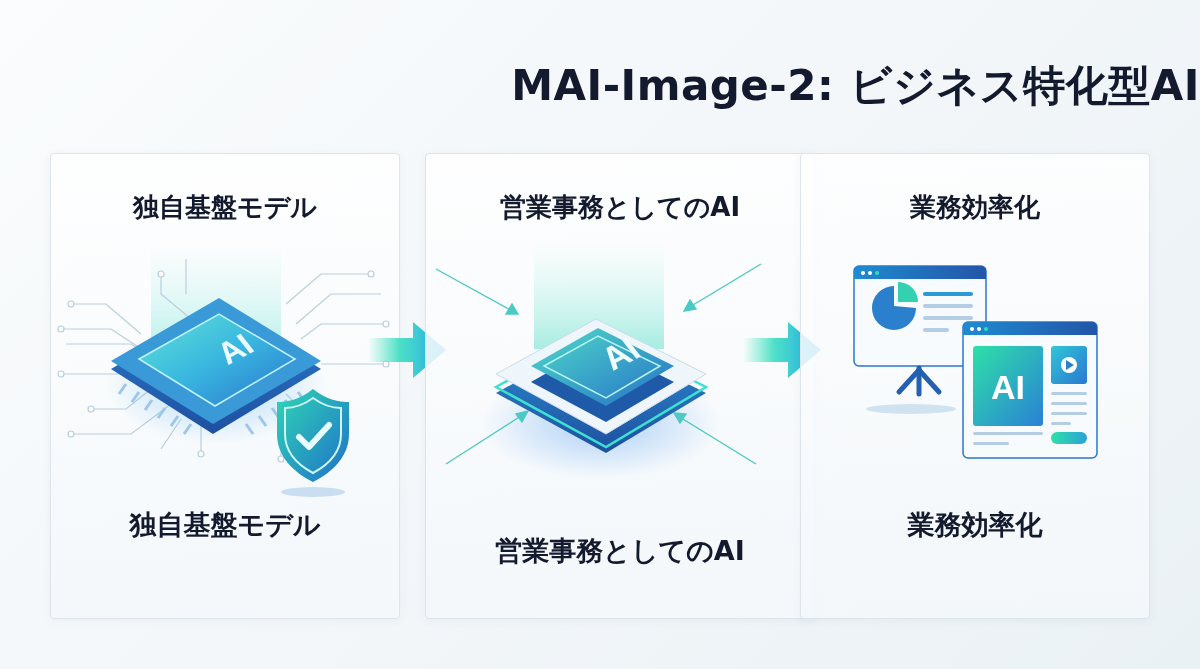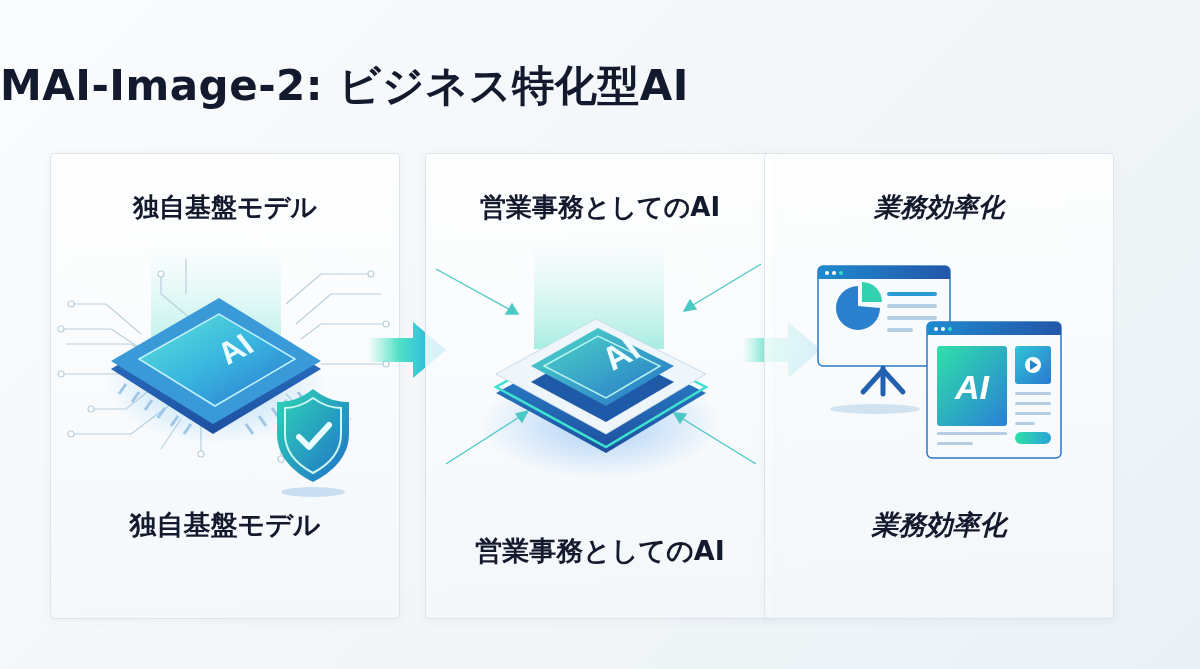--- a/index.html
+++ b/index.html
@@ -3,21 +3,21 @@
 <meta charset="utf-8">
 <style>
   html,body{margin:0;padding:0;}
   body{
     width:1200px;height:669px;overflow:hidden;position:relative;
     background:linear-gradient(135deg,#fafcfd 0%,#f2f6f9 55%,#eaf1f5 100%);
     font-family:"DejaVu Sans","Liberation Sans",sans-serif;
     color:#12182b;
   }
   .title{
-    position:absolute;left:0;top:58px;width:1200px;text-align:left;
+    position:absolute;left:0;top:58px;width:1200px;text-align:right;
     font-size:42px;font-weight:bold;letter-spacing:0.5px;color:#141a2e;
   }
   .card{
     position:absolute;top:153px;width:348px;height:464px;
     border:1px solid #dde4ea;border-radius:4px;
     background:linear-gradient(180deg,rgba(255,255,255,0.85),rgba(244,248,251,0.85));
     box-shadow:0 2px 10px rgba(40,80,120,0.05);
   }
   .card-head{
     position:absolute;left:0;right:0;top:36px;text-align:center;
@@ -136,21 +136,21 @@
   <defs>
     <linearGradient id="arG" x1="0" y1="0" x2="1" y2="0">
       <stop offset="0" stop-color="#5fe8c8" stop-opacity="0"></stop>
       <stop offset="0.4" stop-color="#4fe0c6"></stop>
       <stop offset="1" stop-color="#1fa8ea"></stop>
     </linearGradient>
   </defs>
   <polygon points="0,20 45,20 45,4 78,32 45,60 45,44 0,44" fill="url(#arG)"></polygon>
 </svg>
 
-<div class="card" style="left:425px;">
+<div class="card" style="left:425px;padding-left:40px;">
   <div class="card-head">営業事務としてのAI</div>
 
   <svg class="illus" viewBox="0 0 348 290">
     <defs>
       <linearGradient id="beam2" x1="0" y1="0" x2="0" y2="1">
         <stop offset="0" stop-color="#bff5e8" stop-opacity="0"></stop>
           <stop offset="1" stop-color="#6fe3cf" stop-opacity="0.6"></stop>
       </linearGradient>
       <linearGradient id="p2top" x1="0" y1="0" x2="1" y2="1">
         <stop offset="0" stop-color="#4fdcc8"></stop>
@@ -199,21 +199,21 @@
   <defs>
     <linearGradient id="arG2" x1="0" y1="0" x2="1" y2="0">
       <stop offset="0" stop-color="#5fe8c8" stop-opacity="0"></stop>
       <stop offset="0.4" stop-color="#4fe0c6"></stop>
       <stop offset="1" stop-color="#1fa8ea"></stop>
     </linearGradient>
   </defs>
   <polygon points="0,20 45,20 45,4 78,32 45,60 45,44 0,44" fill="url(#arG2)"></polygon>
 </svg>
 
-<div class="card" style="left:764px;font-style:italic;">
+<div class="card" style="left:800px;">
   <div class="card-head">業務効率化</div>
 
   <svg class="illus" viewBox="0 0 348 290">
     <defs>
       <linearGradient id="barG" x1="0" y1="0" x2="1" y2="0">
         <stop offset="0" stop-color="#1f8bd0"></stop>
           <stop offset="1" stop-color="#2355a8"></stop>
       </linearGradient>
       <linearGradient id="aiTile" x1="0" y1="0" x2="1" y2="1">
         <stop offset="0" stop-color="#2fe0a8"></stop>

